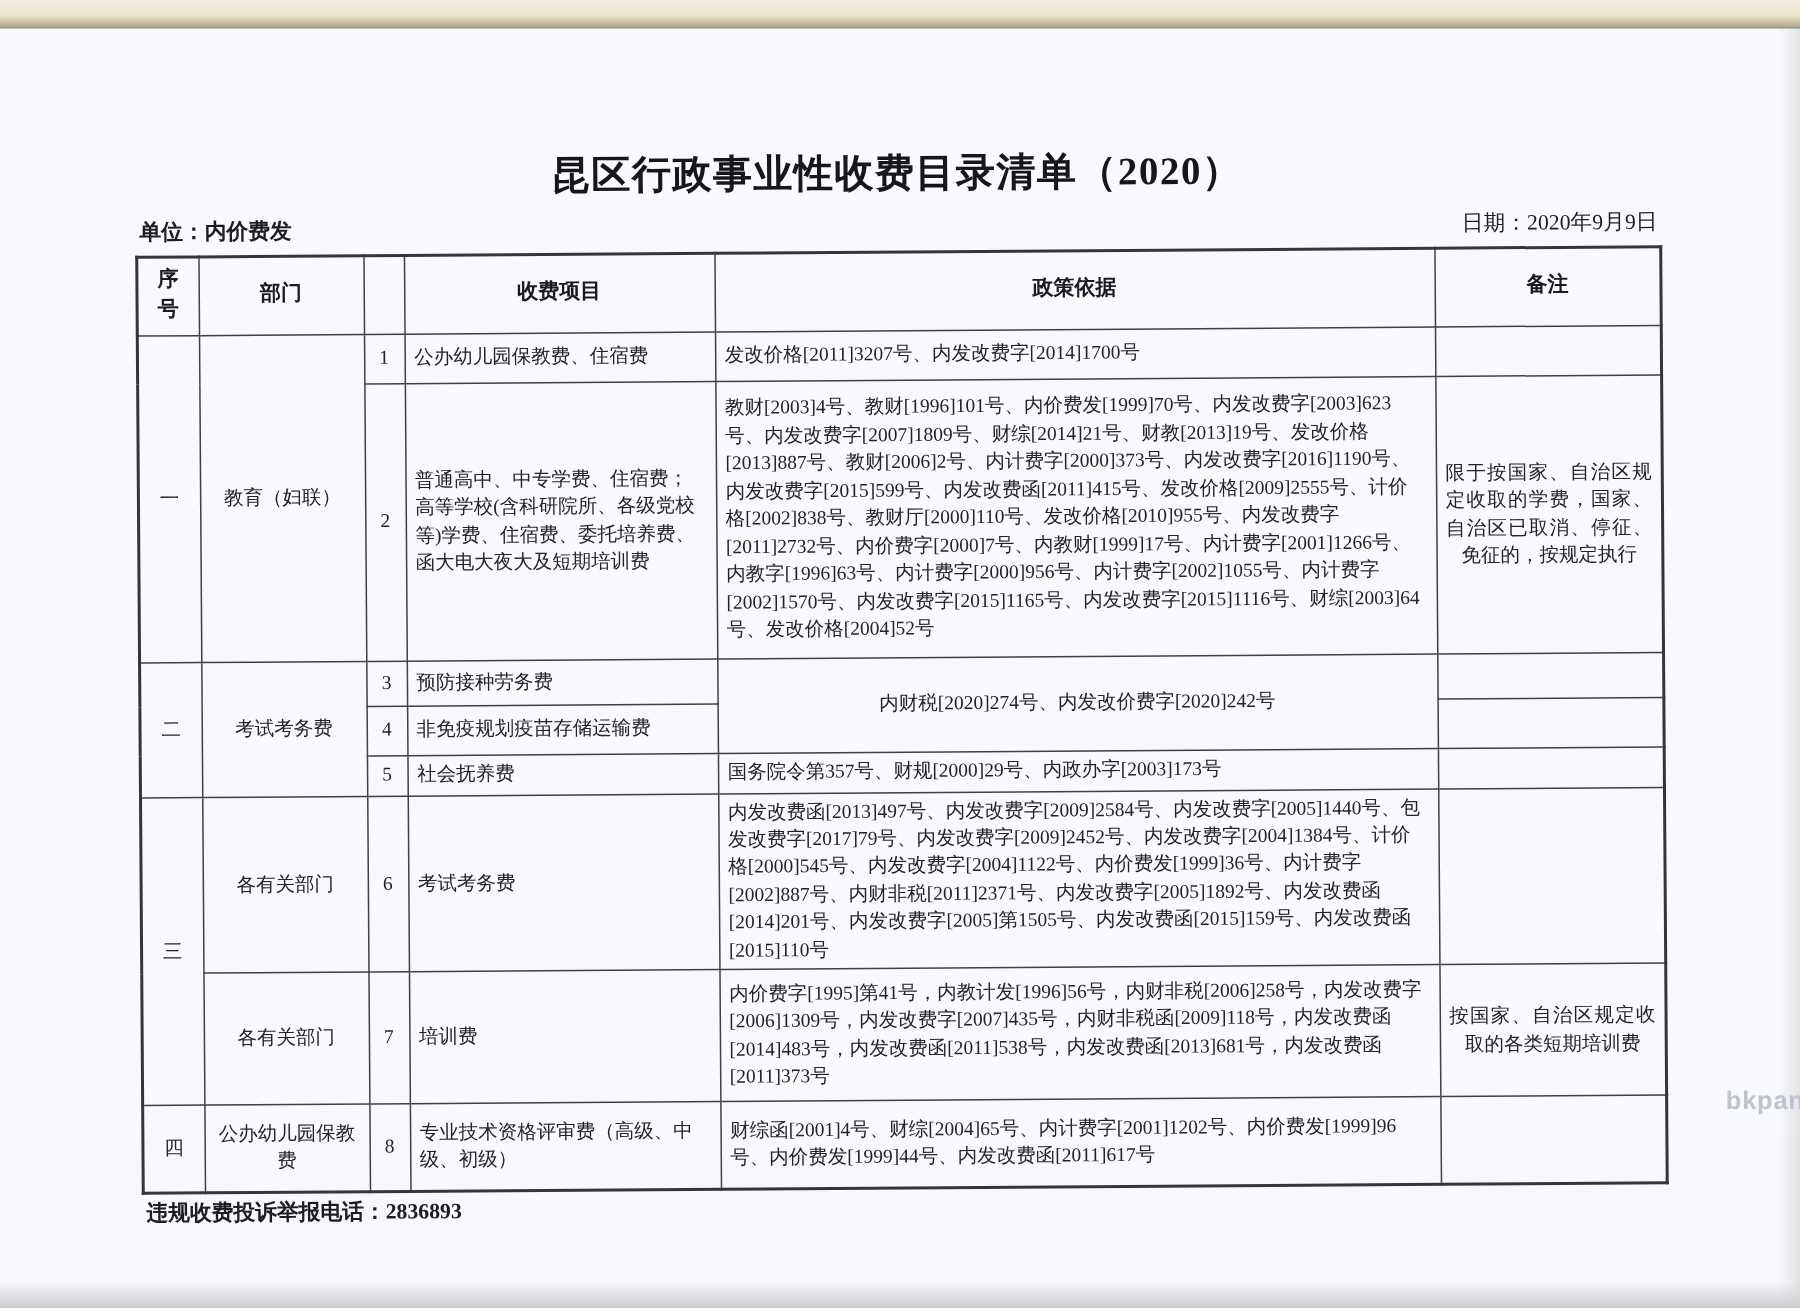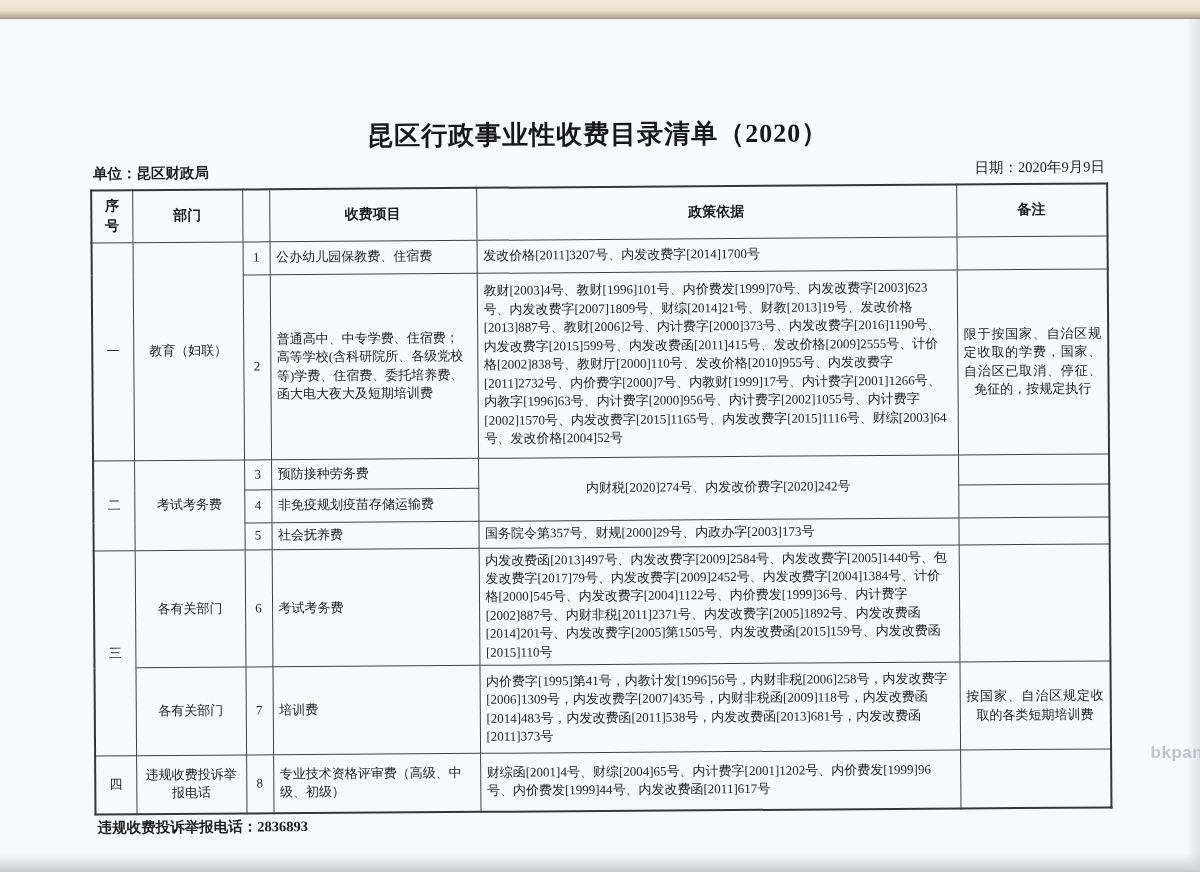--- a/index.html
+++ b/index.html
@@ -21,21 +21,21 @@
     position: absolute; left: 0; bottom: 0; width: 1200px; height: 18px;
     background: linear-gradient(to bottom, rgba(214,215,218,0) 0%, #d2d3d6 85%, #c8c9cc 100%);
     z-index: 5;
   }
   .scan-bg-right {
     position: absolute; right: 0; top: 0; width: 14px; height: 872px;
     background: linear-gradient(to right, rgba(230,231,234,0) 0%, rgba(208,209,213,.55) 100%);
     z-index: 4;
   }
   .paper {
-    position: absolute; left: 0; top: 33px; width: 1200px; height: 744px;
+    position: absolute; left: 0; top: 14px; width: 1200px; height: 744px;
     background: #f8f9fc;
   }
   .paper-inner {
     position: absolute; inset: 0;
     transform: rotate(-0.4deg);
     transform-origin: 600px 420px;
   }
   .doc-title {
     position: absolute; top: 84px; left: 0; width: 1200px;
     text-align: center; font-size: 26px; font-weight: bold; letter-spacing: 1px;
@@ -94,21 +94,21 @@
 </head>
 <body>
 
 <div class="scan-bg-top"></div>
 
 <div class="paper">
   <div class="paper-inner">
 
     <div class="doc-title">昆区行政事业性收费目录清单（2020）</div>
 
-    <div class="meta-unit">单位：昆区财政局</div>
+    <div class="meta-unit">单位：内价费发</div>
     <div class="meta-date">日期：2020年9月9日</div>
 
     <table class="fee-table">
       <colgroup>
         <col style="width:41px">
         <col style="width:110px">
         <col style="width:27px">
         <col style="width:207px">
         <col style="width:480px">
         <col style="width:151px">
@@ -173,21 +173,21 @@
         <tr style="height:88px">
           <td class="cell-dept">各有关部门</td>
           <td class="cell-c">7</td>
           <td class="cell-item">培训费</td>
           <td class="cell-policy">内价费字[1995]第41号，内教计发[1996]56号，内财非税[2006]258号，内发改费字[2006]1309号，内发改费字[2007]435号，内财非税函[2009]118号，内发改费函[2014]483号，内发改费函[2011]538号，内发改费函[2013]681号，内发改费函[2011]373号</td>
           <td class="cell-note">按国家、自治区规定收取的各类短期培训费</td>
         </tr>
 
         <tr style="height:58px">
           <td class="cell-seq">四</td>
-          <td class="cell-dept">违规收费投诉举报电话</td>
+          <td class="cell-dept">公办幼儿园保教费</td>
           <td class="cell-c">8</td>
           <td class="cell-item">专业技术资格评审费（高级、中级、初级）</td>
           <td class="cell-policy">财综函[2001]4号、财综[2004]65号、内计费字[2001]1202号、内价费发[1999]96号、内价费发[1999]44号、内发改费函[2011]617号</td>
           <td class="cell-note"></td>
         </tr>
       </tbody>
     </table>
 
     <div class="footer-line">违规收费投诉举报电话：2836893</div>
 

